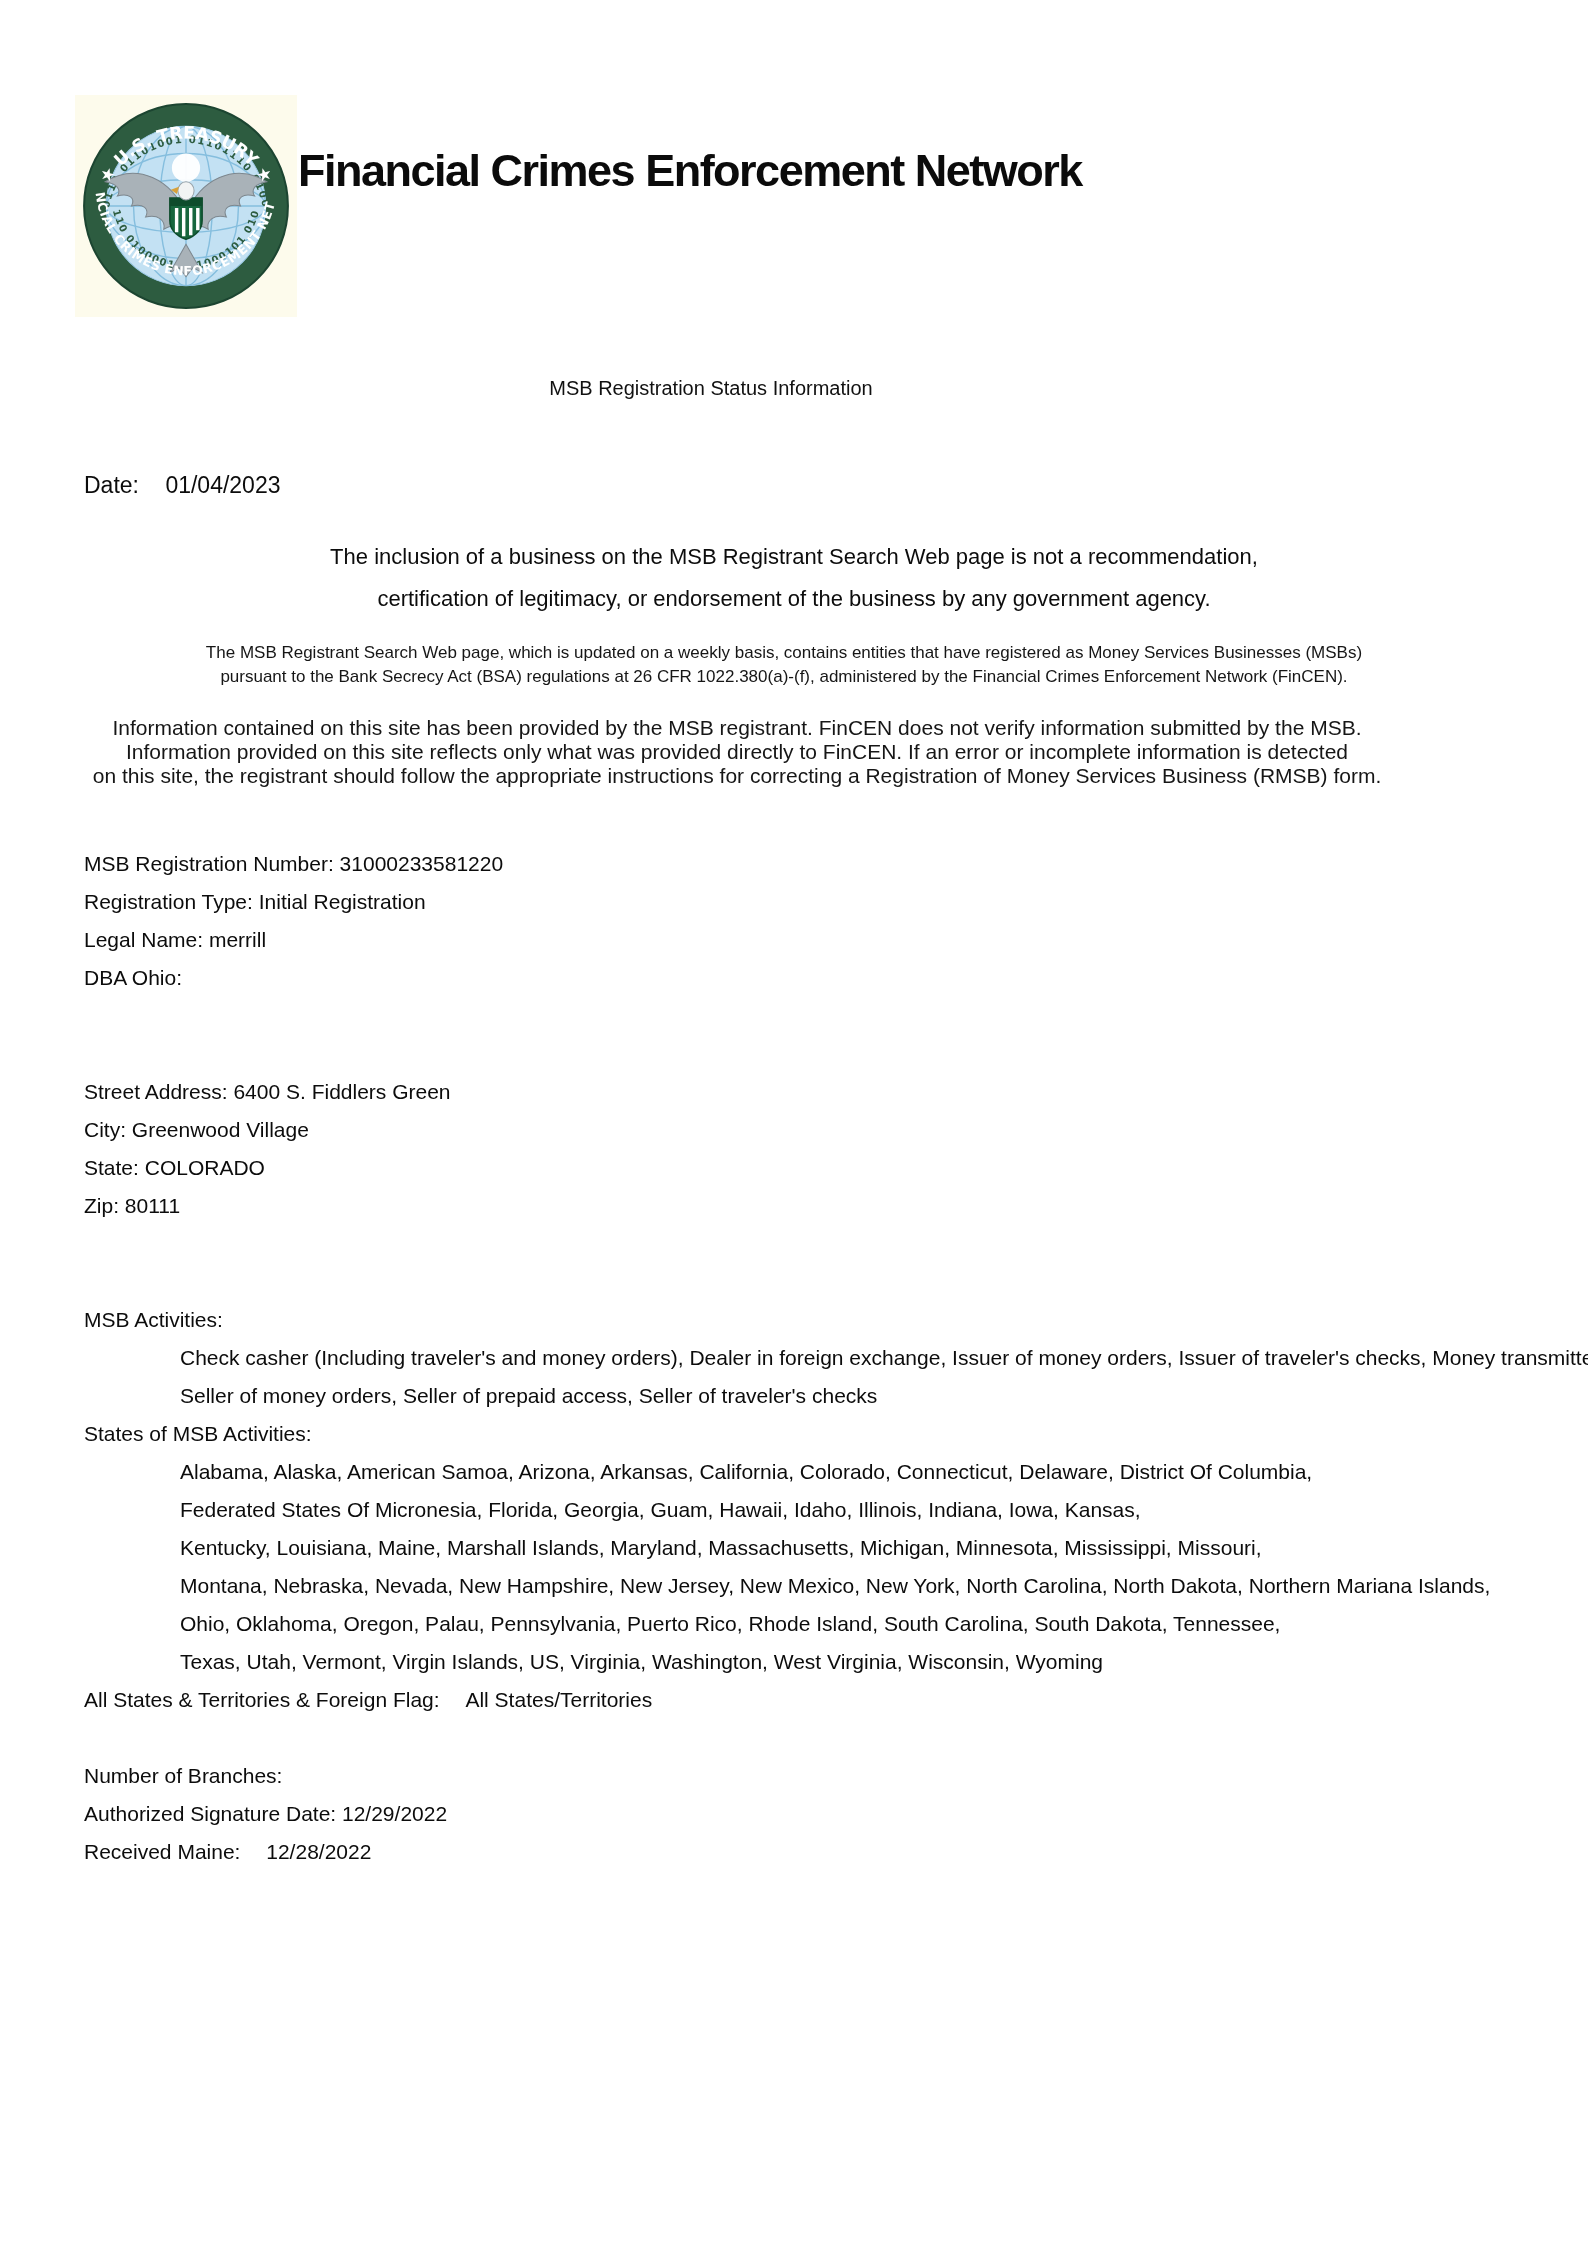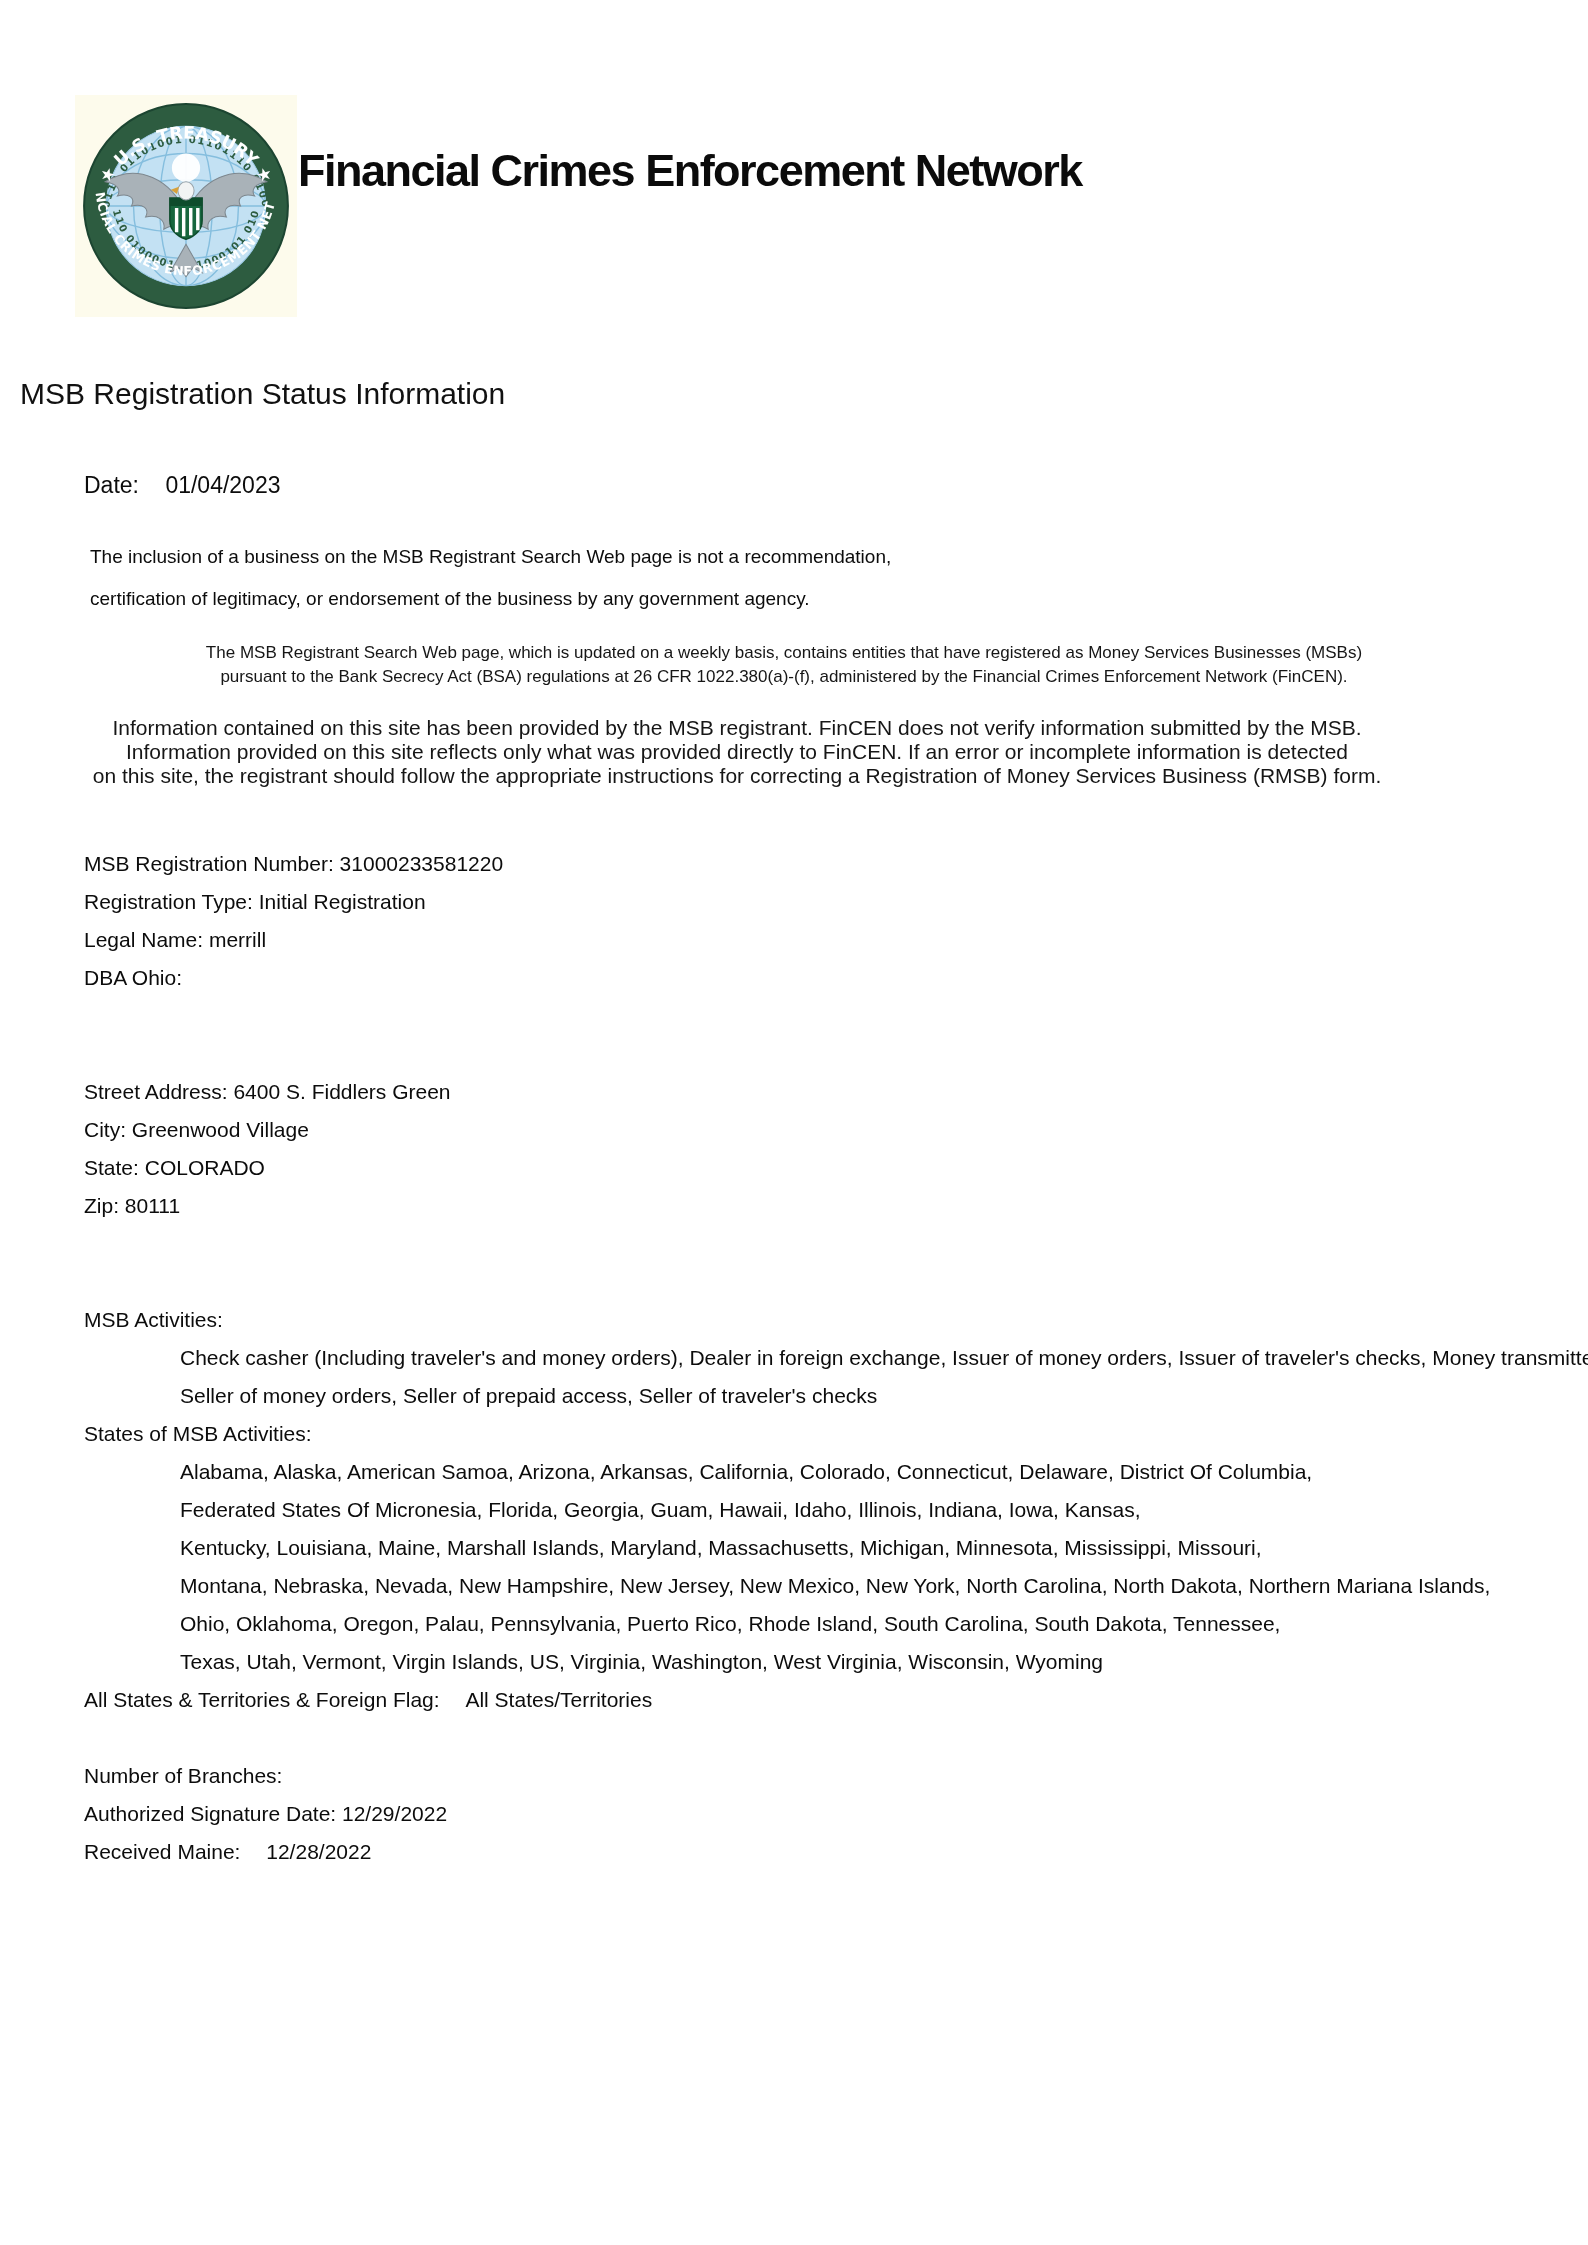--- a/index.html
+++ b/index.html
@@ -15,26 +15,26 @@
   .brand {
     position:absolute; left:298px; top:142px;
     font-weight:bold; font-size:45px; line-height:57px; letter-spacing:-1.5px; color:#0b0b0b;
     white-space:nowrap;
   }
   .seal-text { font-family:"DejaVu Sans", sans-serif; font-weight:bold; }
 
   
   .doc-heading {
     position:absolute; left:0; top:377px; width:1422px;
-    font-size:30px; color:#111;margin-left:20px;
+    text-align:center; font-size:20px; color:#111;
   }
   .date-line { position:absolute; left:84px; top:472px; font-size:23px; }
   .notice {
     position:absolute; left:90px; top:536px; width:1408px;
-    font-size:19px; line-height:42px;
+    text-align:center; font-size:22px; line-height:42px;
   }
   .intro {
     position:absolute; left:84px; top:641px; width:1400px;
     text-align:center; font-size:17px; line-height:24px; color:#161616;
   }
   .provided {
     position:absolute; left:84px; top:716px; width:1306px;
     text-align:center; font-size:21px; line-height:24px; color:#161616;
   }
 

